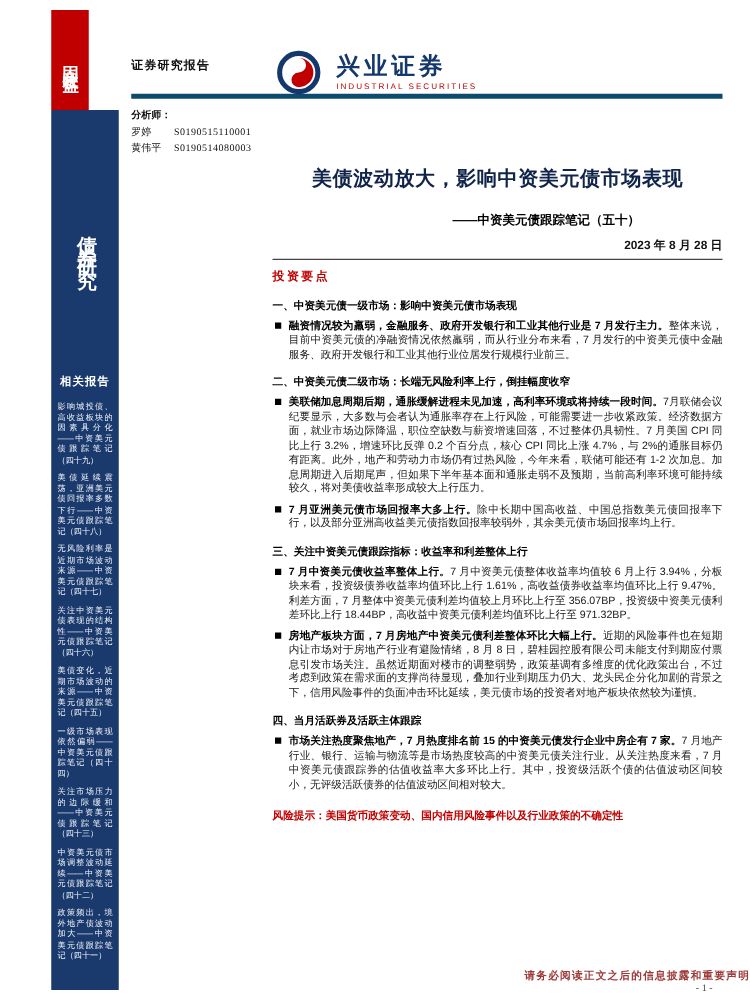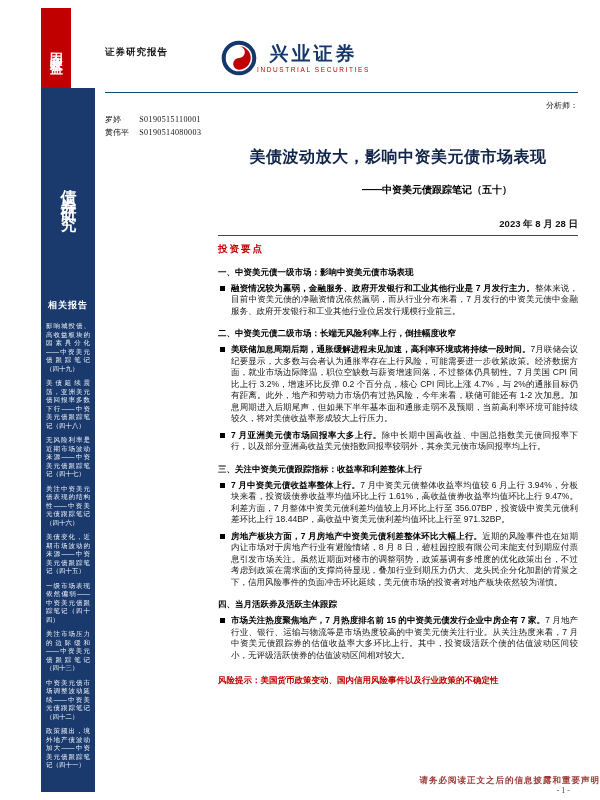--- a/index.html
+++ b/index.html
@@ -13,37 +13,37 @@
            writing-mode:vertical-rl; text-orientation:upright;
            display:flex; align-items:center; justify-content:center; }
   .navy { position:absolute; left:41px; top:88px; width:54px; height:704px; background:#1a3a6e; color:#fff; }
   .vtitle { writing-mode:vertical-rl; text-orientation:upright; font-size:16px; font-weight:bold;
             letter-spacing:9px; margin:88px auto 0 auto; display:block; height:112px; }
   .related-header { text-align:center; font-size:9px; font-weight:bold; margin-top:11px; margin-bottom:10px; letter-spacing:1px; }
   .related-item { font-size:6.5px; line-height:8.5px; padding:0 5px; margin-bottom:6px; text-align:justify; color:#f2f4f8; }
 
   
   .main { position:absolute; left:105px; top:0; width:473px; }
-  .top { position:relative; height:93px; border-bottom:1px solid #0c4a6e; }
+  .top { position:relative; height:79px; border-bottom:4px solid #0c4a6e; }
   .report-type { position:absolute; left:0; top:46px; font-size:9.5px; font-weight:bold; letter-spacing:1px; }
-  .brand { position:absolute; left:116px; top:40px; display:flex; align-items:center; gap:0;text-align:center; }
+  .brand { position:absolute; left:116px; top:40px; display:flex; align-items:center; gap:12px; }
   .brand-logo { width:36px; height:36px; }
   .brand-name { font-size:19px; font-weight:bold; color:#14386b; letter-spacing:3px;
                 font-family:"Liberation Serif","DejaVu Serif",serif; line-height:21px; }
   .brand-sub { font-size:6.5px; color:#c00000; letter-spacing:1.6px; margin-top:2px; }
 
   .analysts { padding-top:6px; font-size:8px; line-height:13.5px; }
-  .analysts .label { font-weight:normal;text-align:right; }
+  .analysts .label { font-weight:bold; }
   .analyst .name { display:inline-block; width:32px; }
   .analyst .id { font-family:"Liberation Serif","DejaVu Serif",serif; letter-spacing:0.4px; }
 
   .content { margin-left:113px; width:360px; }
   .title { text-align:center; font-size:16px; font-weight:bold; color:#10244a; margin-top:7px; letter-spacing:0.5px; }
   .subtitle { text-align:right; padding-right:66px; font-size:10px; font-weight:bold; margin-top:15px; color:#000; }
-  .date { text-align:right; font-size:9.5px; font-weight:bold; margin-top:21px; padding-bottom:4px; border-bottom:1px solid #444; }
+  .date { text-align:right; font-size:9.5px; font-weight:bold; margin-top:7px; padding-bottom:4px; border-bottom:1px solid #444; }
 
   .kp { color:#c00000; font-weight:bold; font-size:9.5px; margin-top:7px; letter-spacing:2px; }
   .section-heading { font-size:8.5px; font-weight:bold; margin-top:11px; line-height:11px; color:#000; }
   .bullet { display:flex; margin-top:5px;justify-content:space-between; }
   .bullet .sq { flex:0 0 auto; width:5px; height:5px; background:#000; margin:3px 6px 0 2px; }
   .bullet p { font-size:8.5px; line-height:11.5px; text-align:justify; color:#161616; }
   .bullet p b { color:#000; }
   .risk { color:#c00000; font-weight:bold; font-size:8.5px; margin-top:14px; line-height:11px; }
 
   .footer-disclaimer { position:absolute; left:0; width:600px; bottom:13px; text-align:right;

